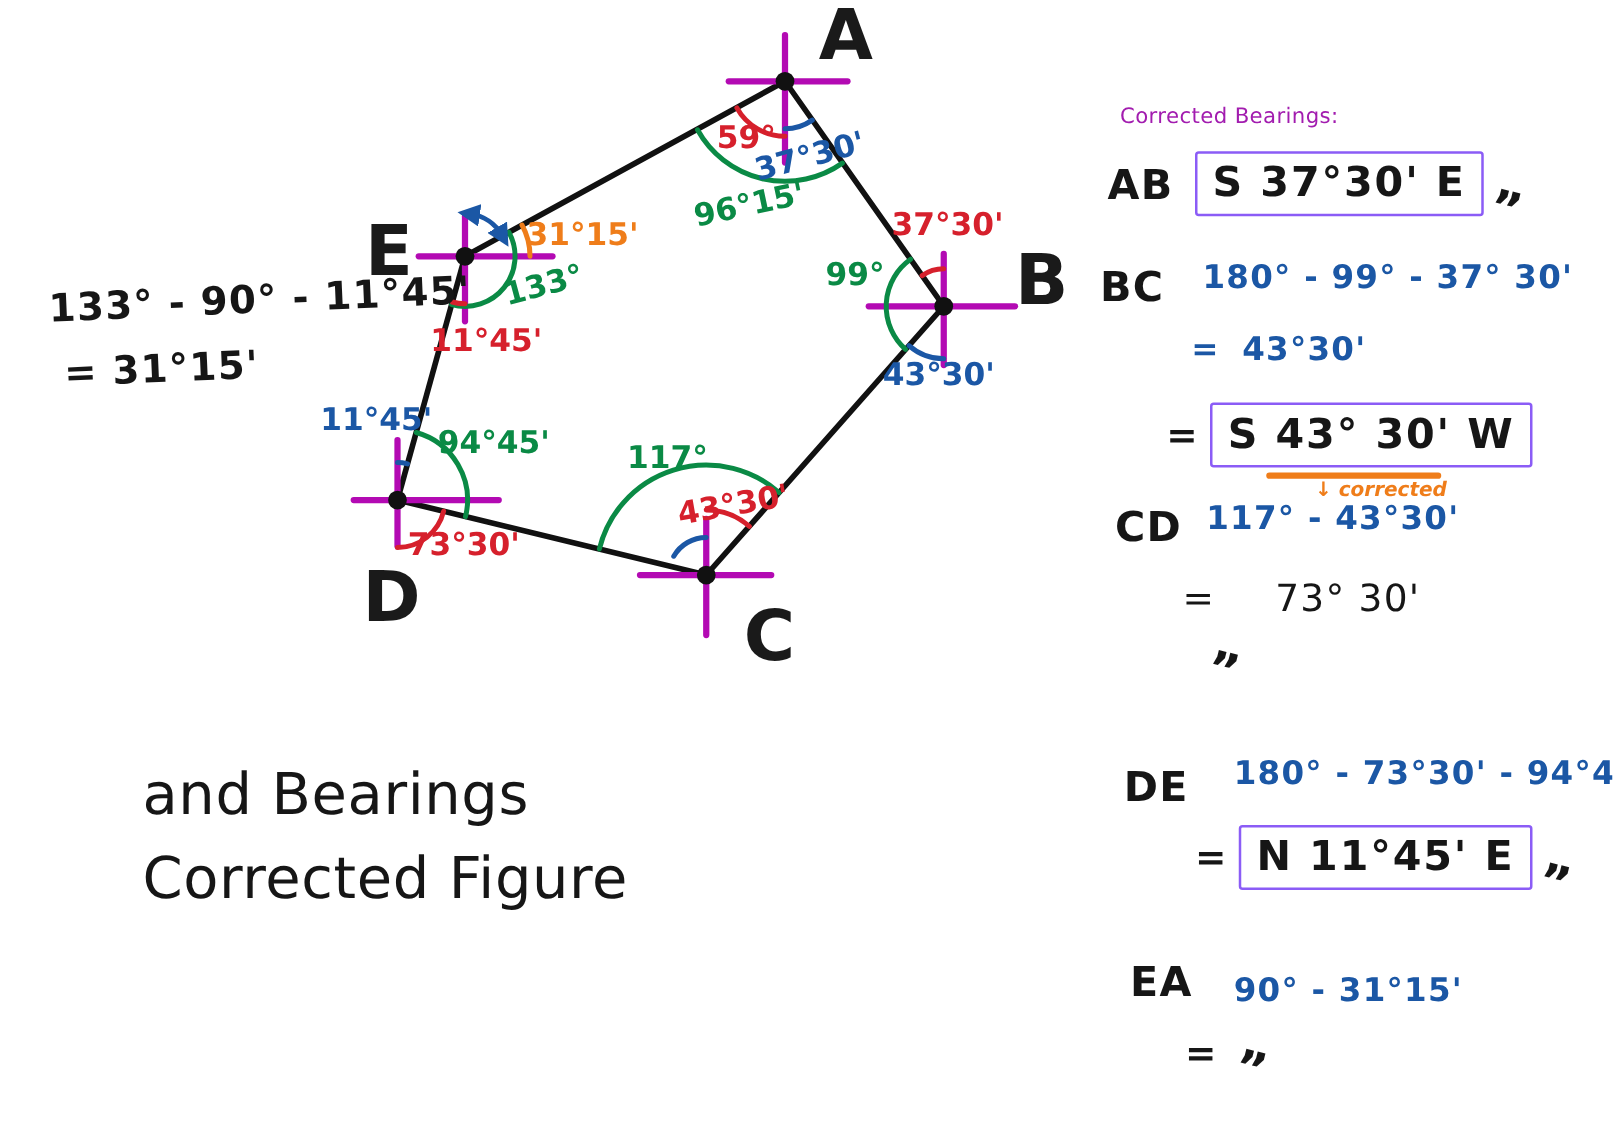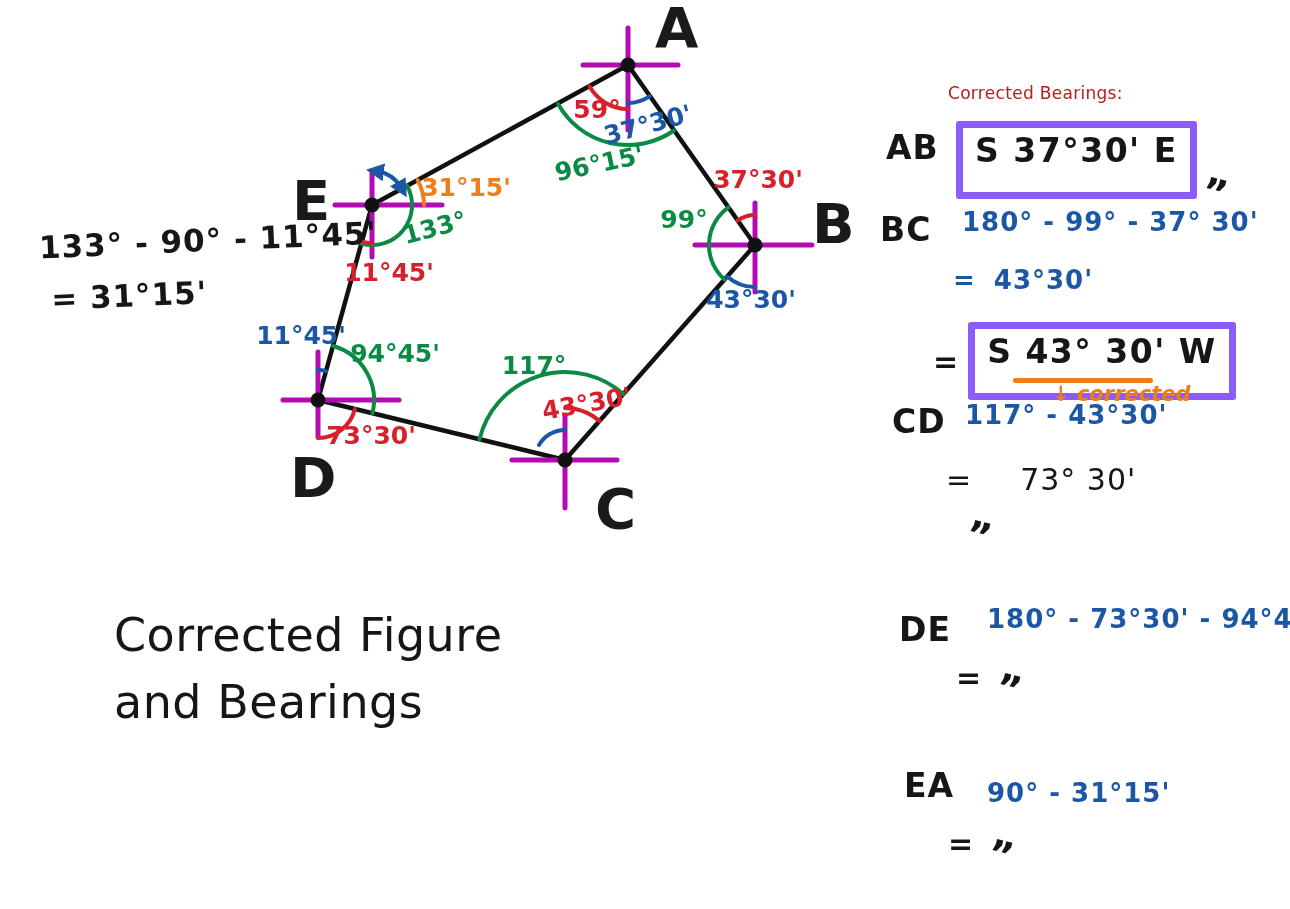--- a/index.html
+++ b/index.html
@@ -6,45 +6,45 @@
   html,body { background:#ffffff; }
   body { width:1290px; height:909px; font-family:"DejaVu Sans", sans-serif; }
   .stage { position:relative; width:1290px; height:909px; background:#fff; overflow:hidden; }
   .abs { position:absolute; }
 
   
   .fig { position:absolute; left:0; top:0; width:1290px; height:909px; }
 
   
   .title { left:114px; top:602px; font-size:46px; color:#161616; line-height:67px; letter-spacing:0.5px; }
-  .p-head { left:948px; top:83px; font-size:17px; color:#b91c1c; letter-spacing:0.3px; }
+  .p-head { left:896px; top:83px; font-size:17px; color:#a21caf; letter-spacing:0.3px; }
 
   
   .note { left:40px; top:222px; transform:rotate(-2.5deg); font-size:31px; font-weight:bold;
           color:#161616; letter-spacing:1px; }
   .note .l2 { margin-left:10px; margin-top:16px; }
 
   
   .p-label { font-size:33px; font-weight:bold; color:#161616; letter-spacing:1px; }
   .blue-f  { color:#1b57a5; font-weight:bold; font-size:26px; letter-spacing:1px; white-space:nowrap; }
-  .p-box   { display:inline-block; border:7px solid #8b5cf6; border-radius:3px; padding:3px 12px 22px;
+  .p-box   { display:inline-block; border:2px solid #8b5cf6; border-radius:3px; padding:3px 12px 6px;
              font-size:33px; font-weight:bold; color:#161616; letter-spacing:1.5px; white-space:nowrap; }
   .boxline { display:flex; align-items:center; }
   .p-eq    { font-size:30px; font-weight:bold; color:#161616; margin-right:10px; }
   .p-tick  { font-size:38px; font-weight:bold; color:#161616; transform:rotate(14deg);
              align-self:flex-end; margin:0 0 -16px 5px; }
   .step-gap-s { display:inline-block; width:18px; }
   .step-gap-l { display:inline-block; width:48px; }
   .black-step { color:#161616; font-size:30px; font-weight:normal; letter-spacing:1px; }
 
   .lbl-ab { left:886px; top:128px;text-align:right; } .box-ab { left:956px; top:121px; }
   .lbl-bc { left:880px; top:210px; } .f1-bc { left:962px; top:207px; }
   .f2-bc  { left:953px; top:265px; } .box-bc { left:933px; top:322px; }
   .bc-underline { left:1013px; top:378px; width:140px; height:5px; background:#ef7d1a; border-radius:3px; }
-  .bc-note { left:1052px; top:382px; color:#ef7d1a; font-size:21px; font-weight:bold; font-style:italic; white-space:nowrap; }
+  .bc-note { left:1052px; top:382px; color:#ef7d1a; font-size:16px; font-weight:bold; font-style:italic; white-space:nowrap; }
   .lbl-cd { left:892px; top:402px; } .f1-cd { left:965px; top:400px; }
   .f2-cd  { left:946px; top:462px; } .box-cd { left:961px; top:514px; }
   .lbl-de { left:899px; top:610px; } .f1-de { left:987px; top:604px; }
   .box-de { left:956px; top:660px; }
   .lbl-ea { left:904px; top:766px; } .f1-ea { left:987px; top:758px;margin-top:20px; }
   .box-ea { left:948px; top:826px; }
 
   .vletter { font-size:56px; font-weight:bold; fill:#1a1a1a; }
   .alabel  { font-size:25px; font-weight:bold; }
 </style>
@@ -147,22 +147,22 @@
     <text class="alabel" fill="#0a8a45" text-anchor="middle" x="437" y="236" transform="rotate(-15 437 236)">133°</text>
     <text class="alabel" fill="#d6202c" text-anchor="middle" x="389" y="281">11°45'</text>
   </svg>
 
   <div class="abs note">
     <div>133° - 90° - 11°45'</div>
     <div class="l2">= 31°15'</div>
   </div>
 
   <div class="abs title">
+    <div>and Bearings</div>
     <div>Corrected Figure</div>
-    <div>and Bearings</div>
   </div>
 
   <div>
     <div class="abs p-head">Corrected Bearings:</div>
 
     <div class="abs p-label lbl-ab">AB</div>
     <div class="abs boxline box-ab">
       <span class="p-box">S 37°30' E</span>
       <span class="p-tick">”</span>
     </div>
@@ -185,20 +185,21 @@
       <span>=</span><span class="step-gap-l"></span><span>73° 30'</span>
     </div>
     <div class="abs boxline box-cd">
       <span class="p-tick">”</span>
     </div>
 
     <div class="abs p-label lbl-de">DE</div>
     <div class="abs blue-f f1-de">180° - 73°30' - 94°45'</div>
     <div class="abs boxline box-de">
       <span class="p-eq">=</span>
+      <span class="p-box">N 11°45' E</span>
       <span class="p-tick">”</span>
     </div>
 
     <div class="abs p-label lbl-ea">EA</div>
     <div class="abs blue-f f1-ea">90° - 31°15'</div>
     <div class="abs boxline box-ea">
       <span class="p-eq">=</span>
       <span class="p-tick">”</span>
     </div>
   </div>

